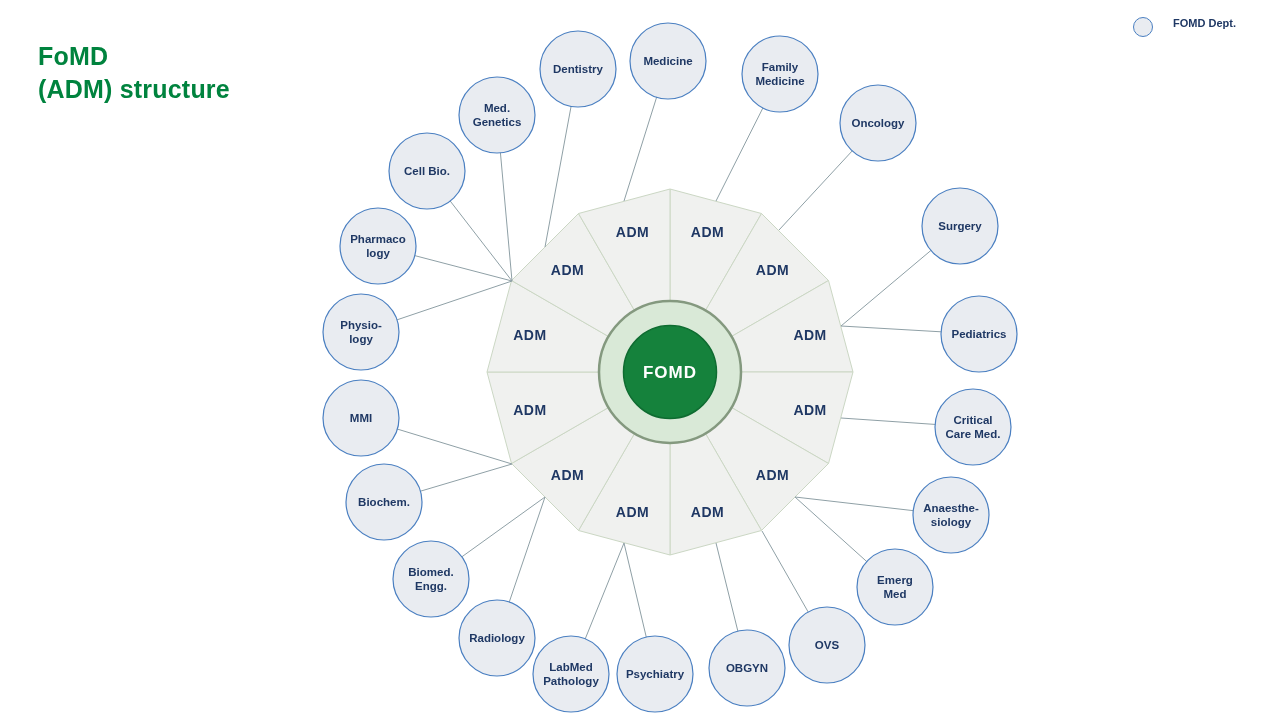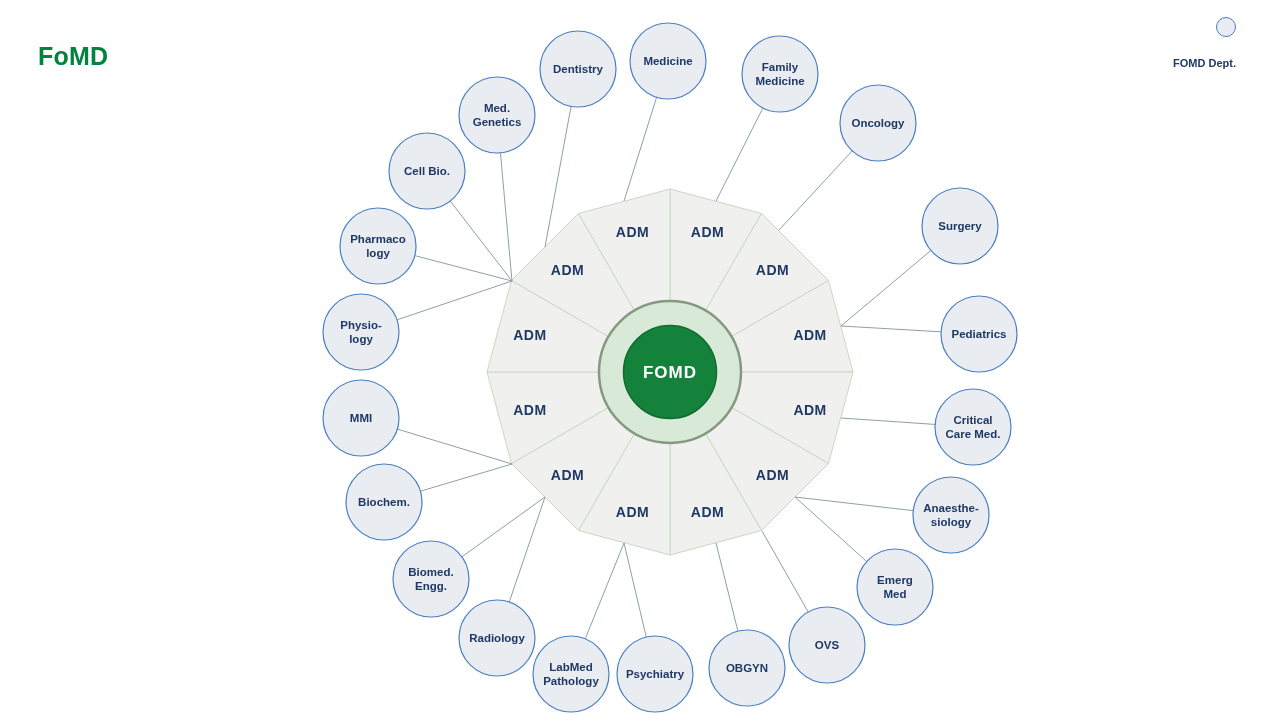--- a/index.html
+++ b/index.html
@@ -1,21 +1,21 @@
 <!DOCTYPE html>
 <html><head>
 <meta charset="utf-8">
 <style>
   html,body{margin:0;padding:0;background:#ffffff;}
   body{width:1280px;height:720px;overflow:hidden;position:relative;
        font-family:"Liberation Sans", sans-serif;}
   .page{position:absolute;inset:0;background:#ffffff;}
   .title{position:absolute;left:38px;top:40px;line-height:33px;
          font-size:25px;font-weight:bold;letter-spacing:0.2px;}
-  .legend{position:absolute;right:44px;top:17px;display:flex;align-items:flex-end;gap:20px;flex-direction:column;}
+  .legend{position:absolute;right:44px;top:17px;display:flex;align-items:flex-start;gap:20px;}
   .legend-circle{display:inline-block;width:20px;height:20px;border-radius:50%;
                  box-sizing:border-box;}
   .legend-label{font-size:11px;font-weight:bold;}
   svg text{font-family:"Liberation Sans", sans-serif;}
   #diagram{position:absolute;left:0;top:0;}
 </style>
 </head>
 <body style="background: rgb(255, 255, 255);">
 
 <div class="page">
@@ -159,20 +159,21 @@
       </g>
       <g>
         <circle cx="497" cy="115" r="38" fill="#E9ECF1" stroke="#4A7FC1" stroke-width="1.2"></circle>
         <text x="497" y="111.5" text-anchor="middle" font-size="11.5" font-weight="bold" fill="#1F3864">Med.</text>
         <text x="497" y="125.5" text-anchor="middle" font-size="11.5" font-weight="bold" fill="#1F3864">Genetics</text>
       </g>
     </svg>
 
   <div class="title" style="color: rgb(0, 131, 62);">
     <div>FoMD</div>
+    <div>(ADM) structure</div>
   </div>
 
   <div class="legend">
     <span class="legend-circle" style="background: rgb(233, 236, 241); border: 1.5px solid rgb(74, 127, 193);"></span>
     <span class="legend-label" style="color: rgb(31, 56, 100);">FOMD Dept.</span>
   </div>
 
 </div>
 
 </body></html>

